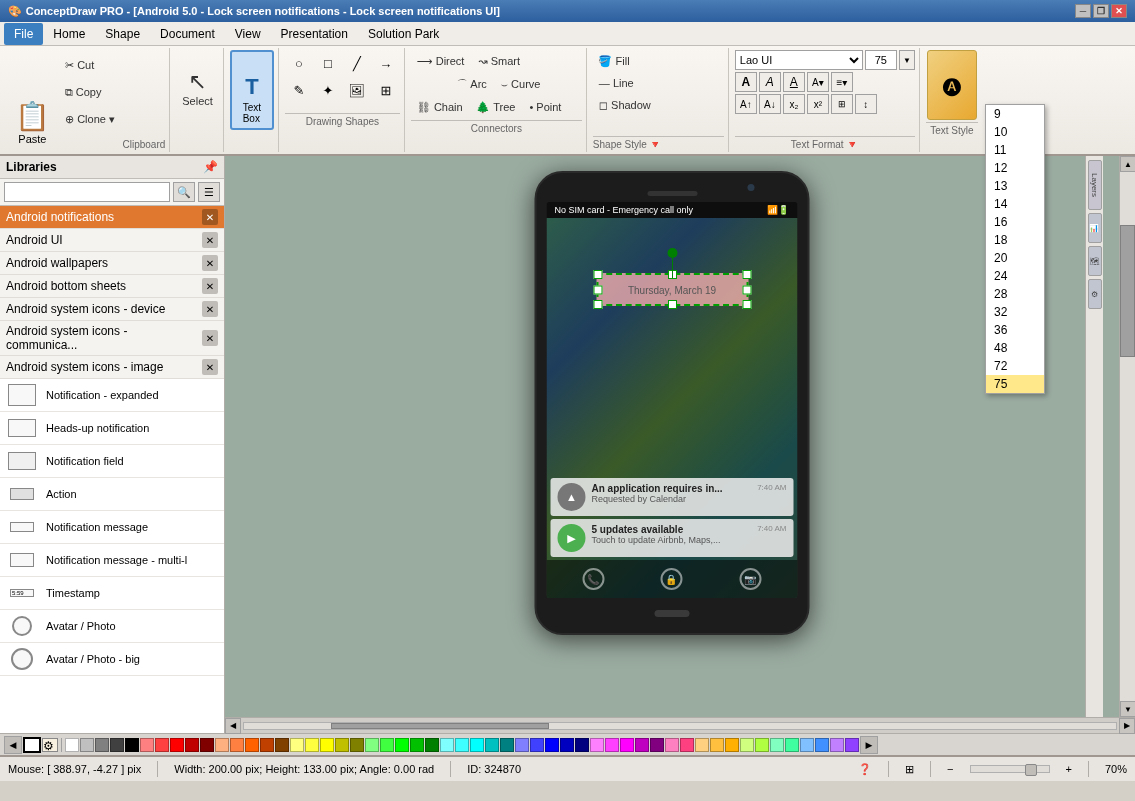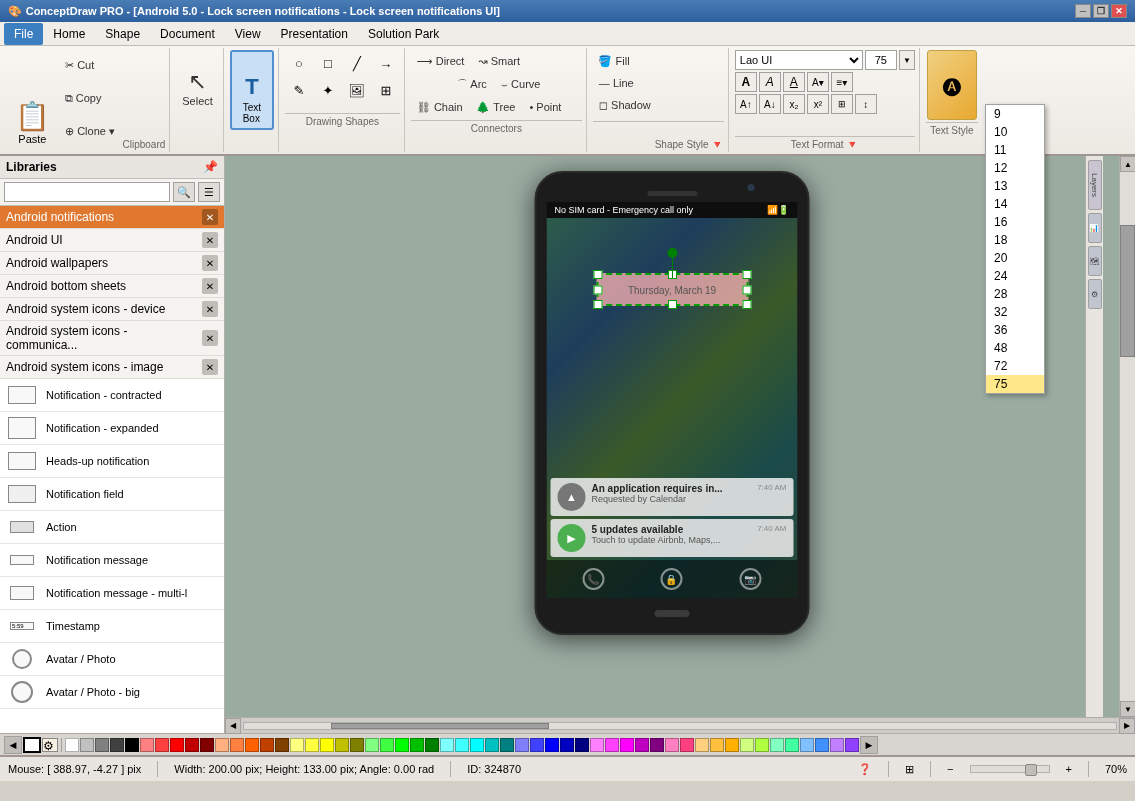--- a/index.html
+++ b/index.html
@@ -104,21 +104,21 @@
       padding: 4px 6px;
       cursor: pointer;
       border-radius: 3px;
       border: 1px solid transparent;
       font-size: 11px;
       min-width: 40px;
     }
     .small-btns-col {
       display: flex;
       flex-direction: column;
-      gap: 11px;
+      gap: 5px;
       justify-content: flex-start;
       padding-top: 4px;
     }
     .tool-icon-btn {
       width: 28px;
       height: 26px;
       display: flex;
       align-items: center;
       justify-content: center;
       cursor: pointer;
@@ -527,21 +527,21 @@
       <div class="ribbon-small-btn">🌲 Tree</div>
       <div class="ribbon-small-btn">• Point</div>
     </div>
     <div style="font-size:10px;color:#666;text-align:center;border-top:1px solid #c0bdb8;padding-top:2px;margin-top:2px;">Connectors</div>
   </div>
 
   <div class="shape-style-group">
     <div class="ribbon-small-btn">🪣 Fill</div>
     <div class="ribbon-small-btn">— Line</div>
     <div class="ribbon-small-btn">◻ Shadow</div>
-    <div style="font-size:10px;color:#666;text-align:right;border-top:1px solid #c0bdb8;padding-top:17px;margin-top:auto;">Shape Style 🔻</div>
+    <div style="font-size:10px;color:#666;text-align:left;border-top:1px solid #c0bdb8;padding-top:2px;margin-top:auto;">Shape Style 🔻</div>
   </div>
 
   <div class="text-format-group">
     <div class="font-row">
       <select class="font-select">
         <option>Lao UI</option>
       </select>
       <input class="font-size-input" type="text" value="75" style="">
       <div class="font-size-dropdown-btn">▼</div>
     </div>
@@ -626,26 +626,20 @@
     <div class="library-item">
       <span class="library-item-text">Android system icons - communica...</span>
       <span class="library-item-x">✕</span>
     </div>
     <div class="library-item">
       <span class="library-item-text">Android system icons - image</span>
       <span class="library-item-x">✕</span>
     </div>
 
     <div class="shapes-list">
-      <div class="shape-item">
-        <div class="shape-preview">
-          <div style="width:28px;height:18px;border:1px solid #888;background:#f8f8f8;"></div>
-        </div>
-        <span>Notification - contracted</span>
-      </div>
       <div class="shape-item">
         <div class="shape-preview">
           <div style="width:28px;height:22px;border:1px solid #888;background:#f8f8f8;"></div>
         </div>
         <span>Notification - expanded</span>
       </div>
       <div class="shape-item">
         <div class="shape-preview">
           <div style="width:28px;height:18px;border:1px solid #888;background:#f8f8f8;"></div>
         </div>

